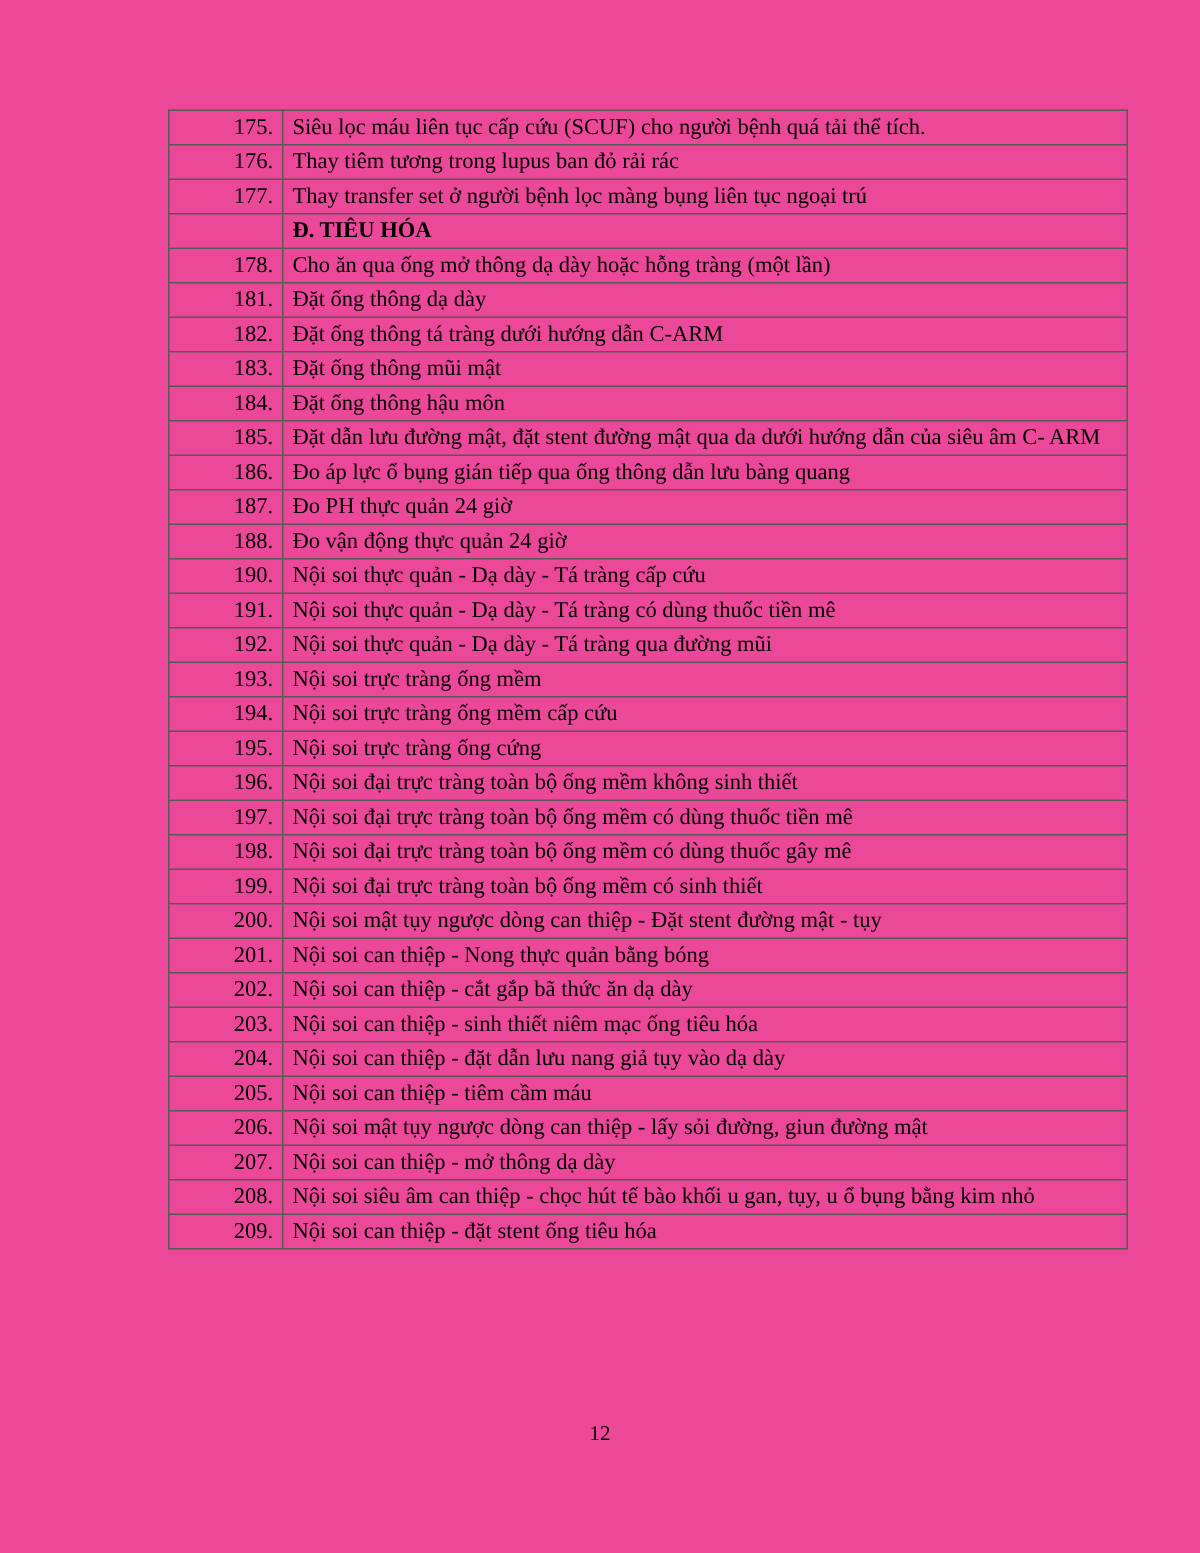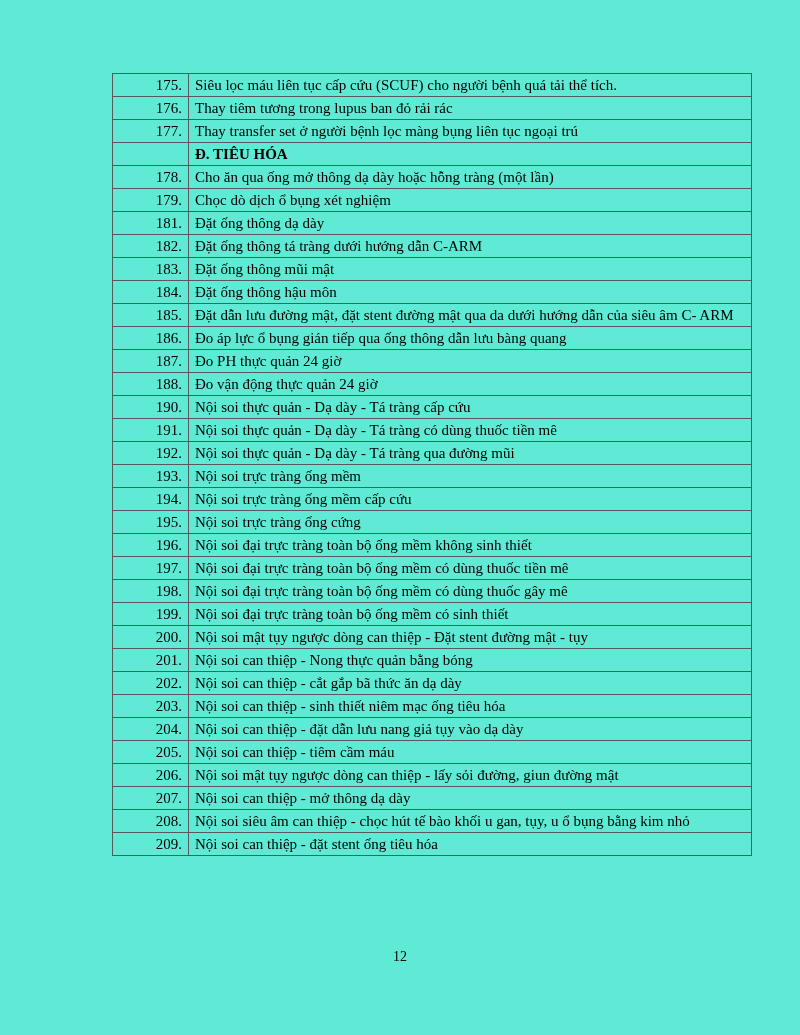--- a/index.html
+++ b/index.html
@@ -4,21 +4,21 @@
 <style>
   html, body {
     margin: 0;
     padding: 0;
     background: #ffffff;
   }
   .page {
     position: relative;
     width: 800px;
     height: 1035px;
-    background: #5eead4;
+    background: #ec4899;
     font-family: "Liberation Serif", "DejaVu Serif", serif;
     color: #000000;
     overflow: hidden;
   }
   table.doc-table {
     position: absolute;
     left: 112px;
     top: 73px;
     width: 640px;
     border-collapse: collapse;
@@ -75,24 +75,20 @@
         </tr>
         <tr class="section-header">
           <td class="num-cell"></td>
           <td class="text-cell">Đ. TIÊU HÓA</td>
         </tr>
         <tr>
           <td class="num-cell">178.</td>
           <td class="text-cell">Cho ăn qua ống mở thông dạ dày hoặc hỗng tràng (một lần)</td>
         </tr>
         <tr>
-          <td class="num-cell">179.</td>
-          <td class="text-cell">Chọc dò dịch ổ bụng xét nghiệm</td>
-        </tr>
-        <tr>
           <td class="num-cell">181.</td>
           <td class="text-cell">Đặt ống thông dạ dày</td>
         </tr>
         <tr>
           <td class="num-cell">182.</td>
           <td class="text-cell">Đặt ống thông tá tràng dưới hướng dẫn C-ARM</td>
         </tr>
         <tr>
           <td class="num-cell">183.</td>
           <td class="text-cell">Đặt ống thông mũi mật</td>

